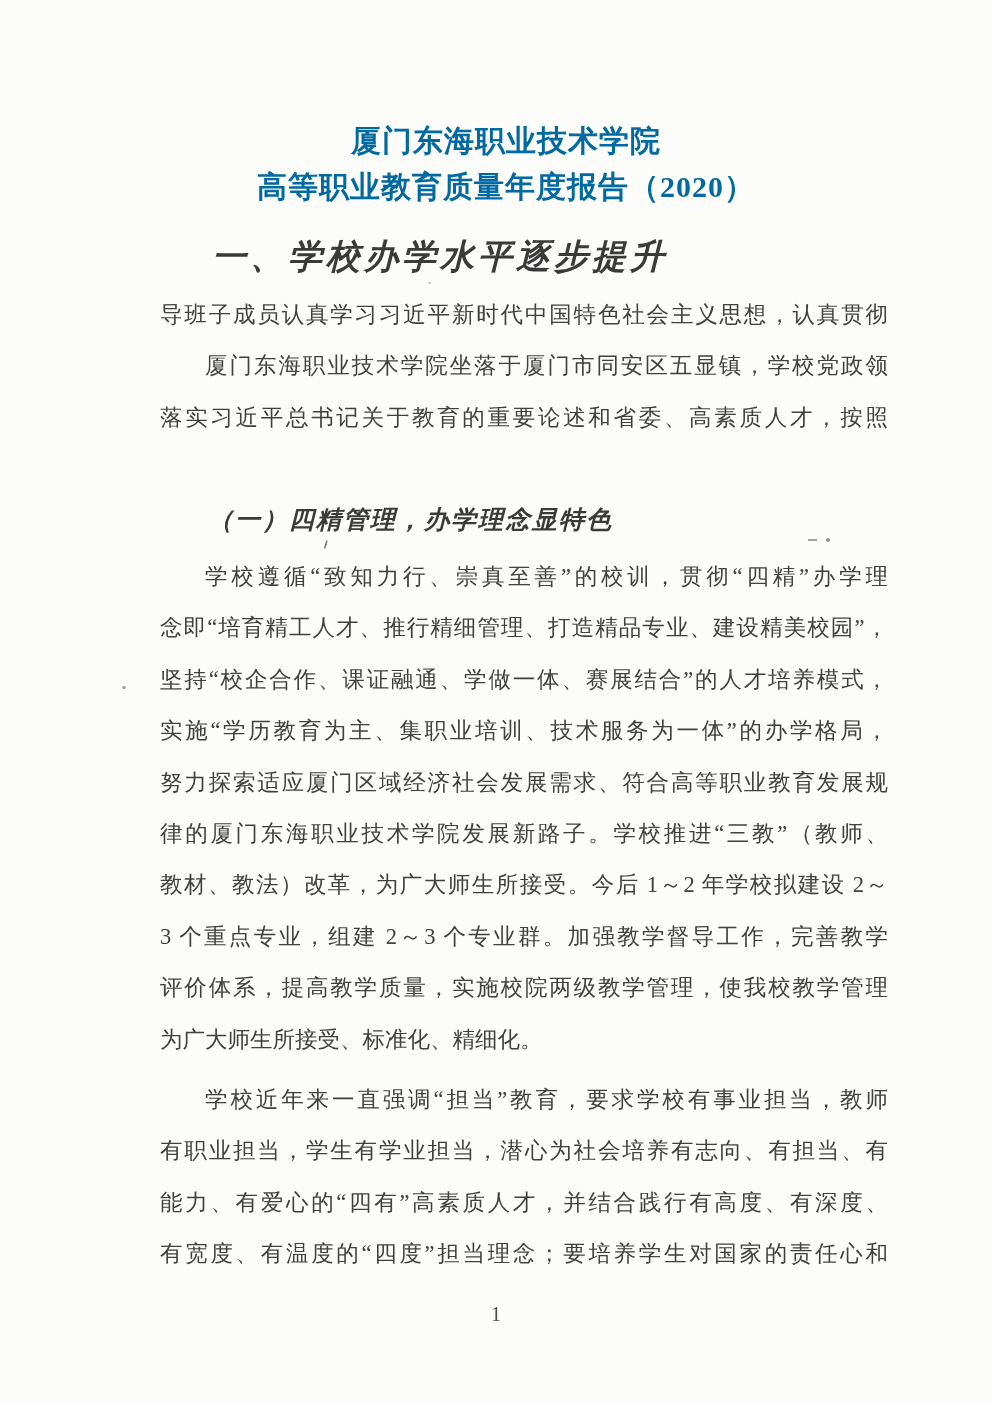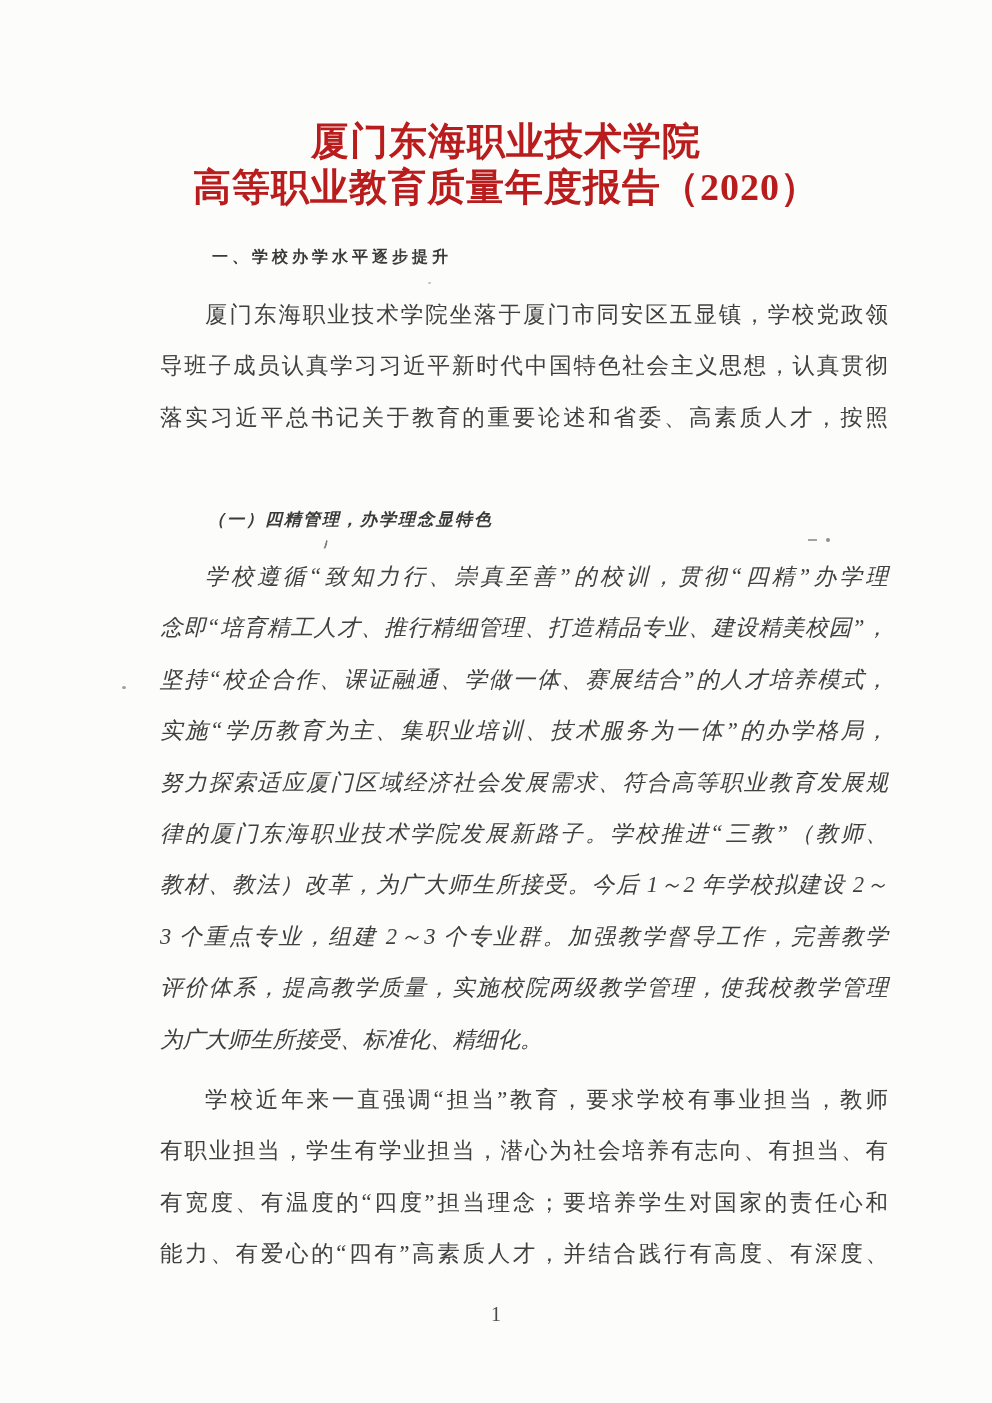--- a/index.html
+++ b/index.html
@@ -14,41 +14,42 @@
     height: 1403px;
     background: #fcfcfa;
     overflow: hidden;
     color: #3d3d3d;
   }
   
   .title-block {
     position: absolute;
     top: 118px; left: 20px; width: 972px;
     text-align: center;
-    font-size: 38px;
+    font-size: 30px;
     line-height: 46px;
     font-weight: 700;
-    color: #b91c1c;
+    color: #0369a1;
     letter-spacing: 1px;
   }
   
   .heading1 {
     position: absolute;
     top: 231px; left: 160px; width: 728px;
-    font-size: 16px;
+    font-size: 34px;
     line-height: 51px;
+    font-style: italic;
     font-weight: 600;
     color: #3a3a3a;
     text-indent: 52px;
     letter-spacing: 4px;
   }
   .subheading1 {
     position: absolute;
     top: 494px; left: 160px; width: 728px;
-    font-size: 17px;
+    font-size: 25px;
     line-height: 51px;
     font-style: italic;
     font-weight: 600;
     color: #3a3a3a;
     text-indent: 48px;
     letter-spacing: 2px;
   }
   
   .para {
     position: absolute;
@@ -62,21 +63,21 @@
     text-align-last: justify;
     text-justify: inter-character;
     white-space: nowrap;
   }
   .para .tl.lastline {
     text-align-last: left;
     white-space: normal;
   }
   .para .tl.indent { text-indent: 45px; }
   #p1 { top: 289px; }
-  #p2 { top: 551px; font-style: italic; }
+  #p2 { top: 551px; }
   #p3 { top: 1074px; }
   
   .page-number {
     position: absolute;
     top: 1303px; left: 0; width: 992px;
     text-align: center;
     font-size: 20px;
     color: #4a4a4a;
     letter-spacing: 0;
   }
@@ -111,22 +112,22 @@
 <div class="page">
 
   <div class="title-block">
     <div>厦门东海职业技术学院</div>
     <div>高等职业教育质量年度报告（2020）</div>
   </div>
 
   <div class="heading1">一、学校办学水平逐步提升</div>
 
   <div class="para" id="p1">
+    <div class="tl">导班子成员认真学习习近平新时代中国特色社会主义思想，认真贯彻</div>
     <div class="tl indent">厦门东海职业技术学院坐落于厦门市同安区五显镇，学校党政领</div>
-    <div class="tl">导班子成员认真学习习近平新时代中国特色社会主义思想，认真贯彻</div>
     <div class="tl">落实习近平总书记关于教育的重要论述和省委、高素质人才，按照</div>
   </div>
 
   <div class="subheading1">（一）四精管理，办学理念显特色</div>
 
   <div class="para" id="p2">
     <div class="tl indent">学校遵循“致知力行、崇真至善”的校训，贯彻“四精”办学理</div>
     <div class="tl">念即“培育精工人才、推行精细管理、打造精品专业、建设精美校园”，</div>
     <div class="tl">坚持“校企合作、课证融通、学做一体、赛展结合”的人才培养模式，</div>
     <div class="tl">实施“学历教育为主、集职业培训、技术服务为一体”的办学格局，</div>
@@ -134,22 +135,22 @@
     <div class="tl">律的厦门东海职业技术学院发展新路子。学校推进“三教”（教师、</div>
     <div class="tl">教材、教法）改革，为广大师生所接受。今后 1～2 年学校拟建设 2～</div>
     <div class="tl">3 个重点专业，组建 2～3 个专业群。加强教学督导工作，完善教学</div>
     <div class="tl">评价体系，提高教学质量，实施校院两级教学管理，使我校教学管理</div>
     <div class="tl lastline">为广大师生所接受、标准化、精细化。</div>
   </div>
 
   <div class="para" id="p3">
     <div class="tl indent">学校近年来一直强调“担当”教育，要求学校有事业担当，教师</div>
     <div class="tl">有职业担当，学生有学业担当，潜心为社会培养有志向、有担当、有</div>
+    <div class="tl">能力、有爱心的“四有”高素质人才，并结合践行有高度、有深度、</div>
     <div class="tl">有宽度、有温度的“四度”担当理念；要培养学生对国家的责任心和</div>
-    <div class="tl">能力、有爱心的“四有”高素质人才，并结合践行有高度、有深度、</div>
   </div>
 
   <div class="page-number">1</div>
 
   <div class="artifact artifact-dot1"></div>
   <div class="artifact artifact-dash"></div>
   <div class="artifact artifact-dot2"></div>
   <div class="artifact artifact-comma"></div>
   <div class="artifact artifact-speck"></div>
 

